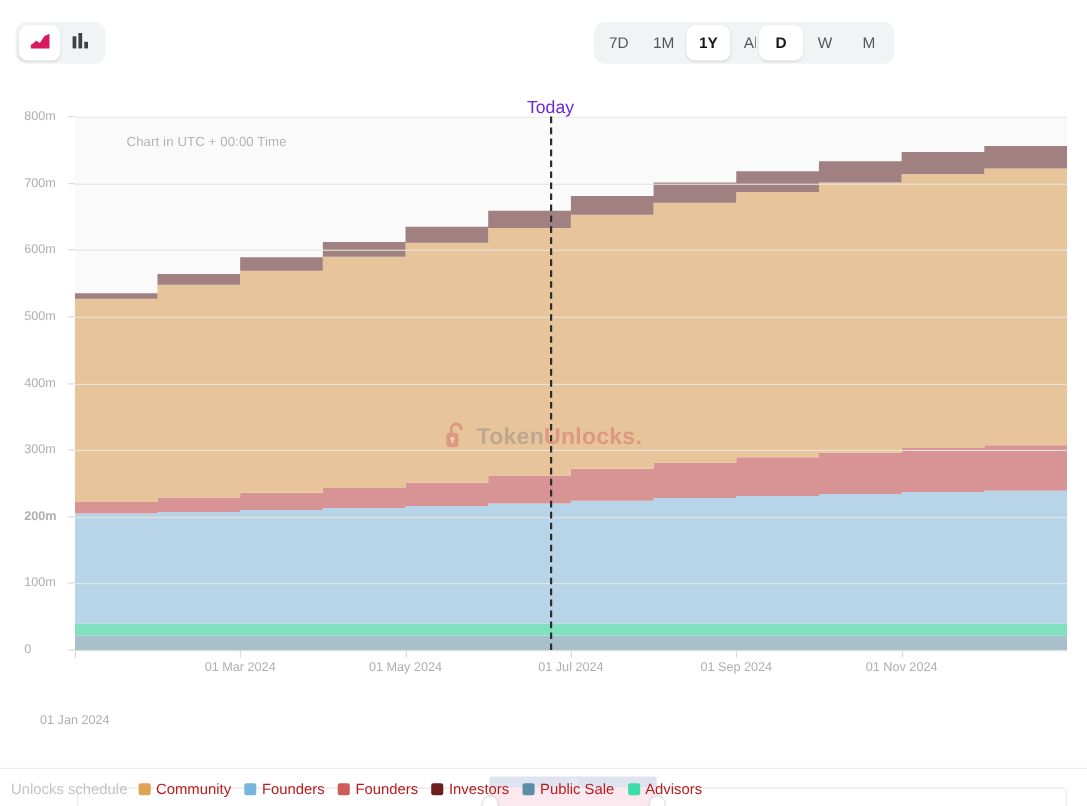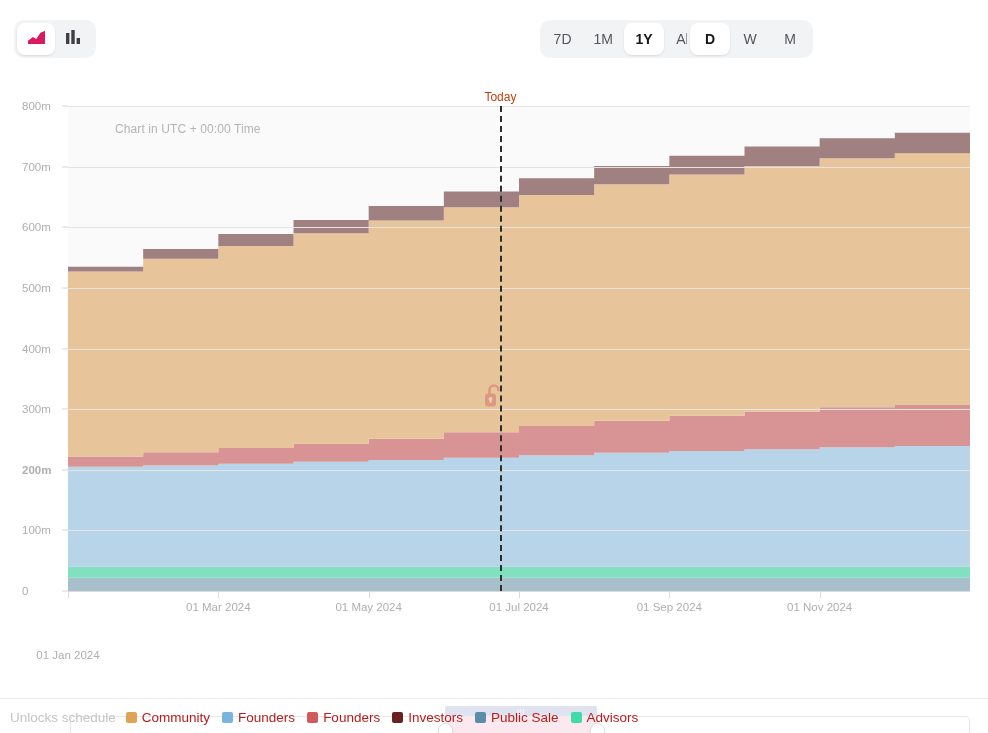--- a/index.html
+++ b/index.html
@@ -138,22 +138,22 @@
   
   .today-line {
     position: absolute;
     top: 28px; height: 485px;
     width: 0;
     border-left: 2px dashed #2c2c2c;
   }
   .today-label {
     position: absolute;
     top: 12px;
-    font-size: 12px;
-    color: #c2410c;
+    font-size: 16px;
+    color: #6d28d9;
     transform: translateX(-50%);
     white-space: nowrap;
   }
 
   
   .watermark {
     position: absolute;
     top: 305px;
     left: 50%;
     transform: translateX(-50%);
@@ -343,20 +343,21 @@
 
     <div class="watermark">
       <span>
         <svg width="21" height="25" viewBox="0 0 21 25">
           <path d="M6 11 V7 a4.5 4.5 0 0 1 9 0" stroke="#d4756e" stroke-width="2.6" fill="none" stroke-linecap="round"></path>
           <rect x="1.5" y="10.5" width="11" height="13" rx="3.2" fill="#d4756e"></rect>
           <circle cx="7" cy="16" r="1.9" fill="#f3ddd3"></circle>
           <rect x="6.2" y="16" width="1.6" height="4" fill="#f3ddd3"></rect>
         </svg>
       </span>
+      <span class="wm-text"><span class="wm-token">Token</span><span class="wm-unlocks">Unlocks.</span></span>
     </div>
 
     <div class="navigator">
 
       <div class="nav-selection" id="nav-selection" style="left: 374.4px; width: 152.1px; background: rgb(252, 233, 239);">
         <div class="nav-selection-top" id="nav-selection-top" style="left: 0px; width: 152.1px; background: rgb(223, 227, 240);">
           <span class="nav-grip-dots">|||</span>
         </div>
       </div>
       <div class="nav-handle" id="nav-handle-left" style="left: 374.4px;">

